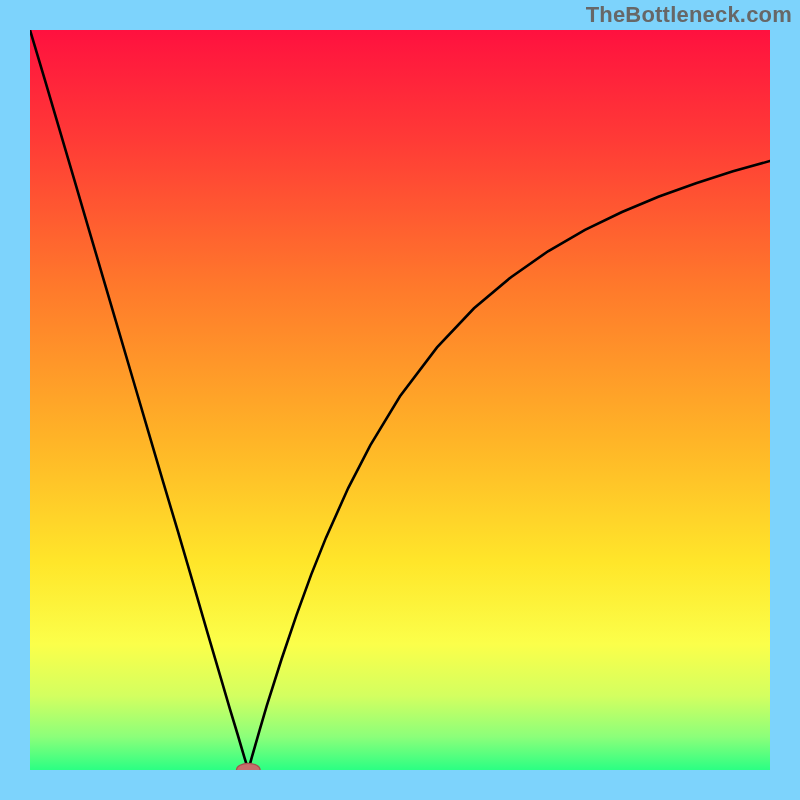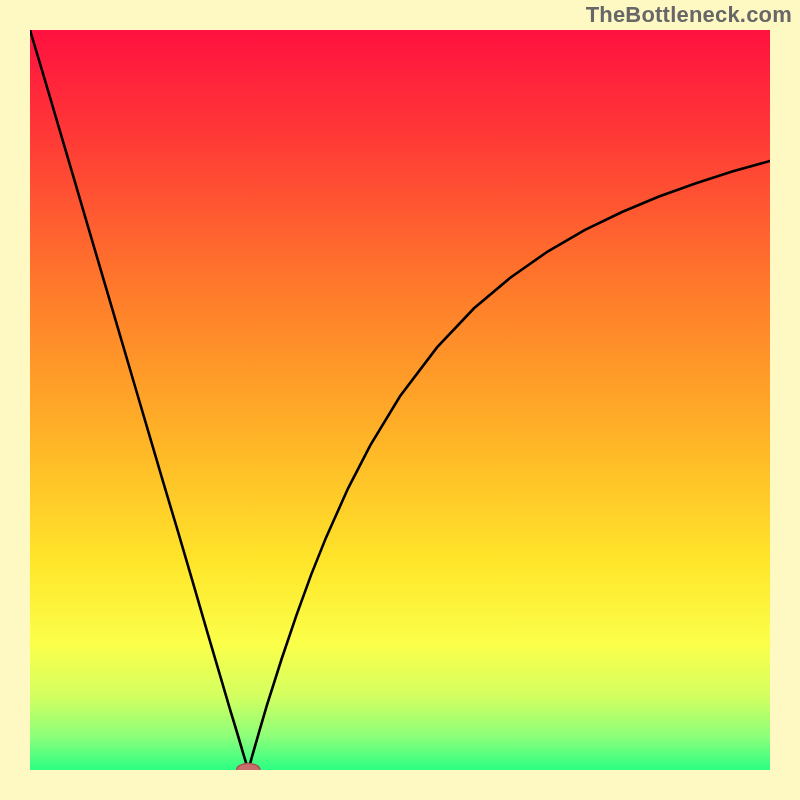--- a/index.html
+++ b/index.html
@@ -7,21 +7,21 @@
     padding: 0;
     width: 800px;
     height: 800px;
     overflow: hidden;
     background: #000;
     font-family: Arial, Helvetica, sans-serif;
   }
   .frame {
     width: 800px;
     height: 800px;
-    background: #fef9c3;
+    background: #7dd3fc;
     position: relative;
   }
   .attrib {
     position: absolute;
     top: 2px;
     right: 8px;
     color: #676767;
     font-size: 22px;
     font-weight: 600;
     letter-spacing: 0.2px;

